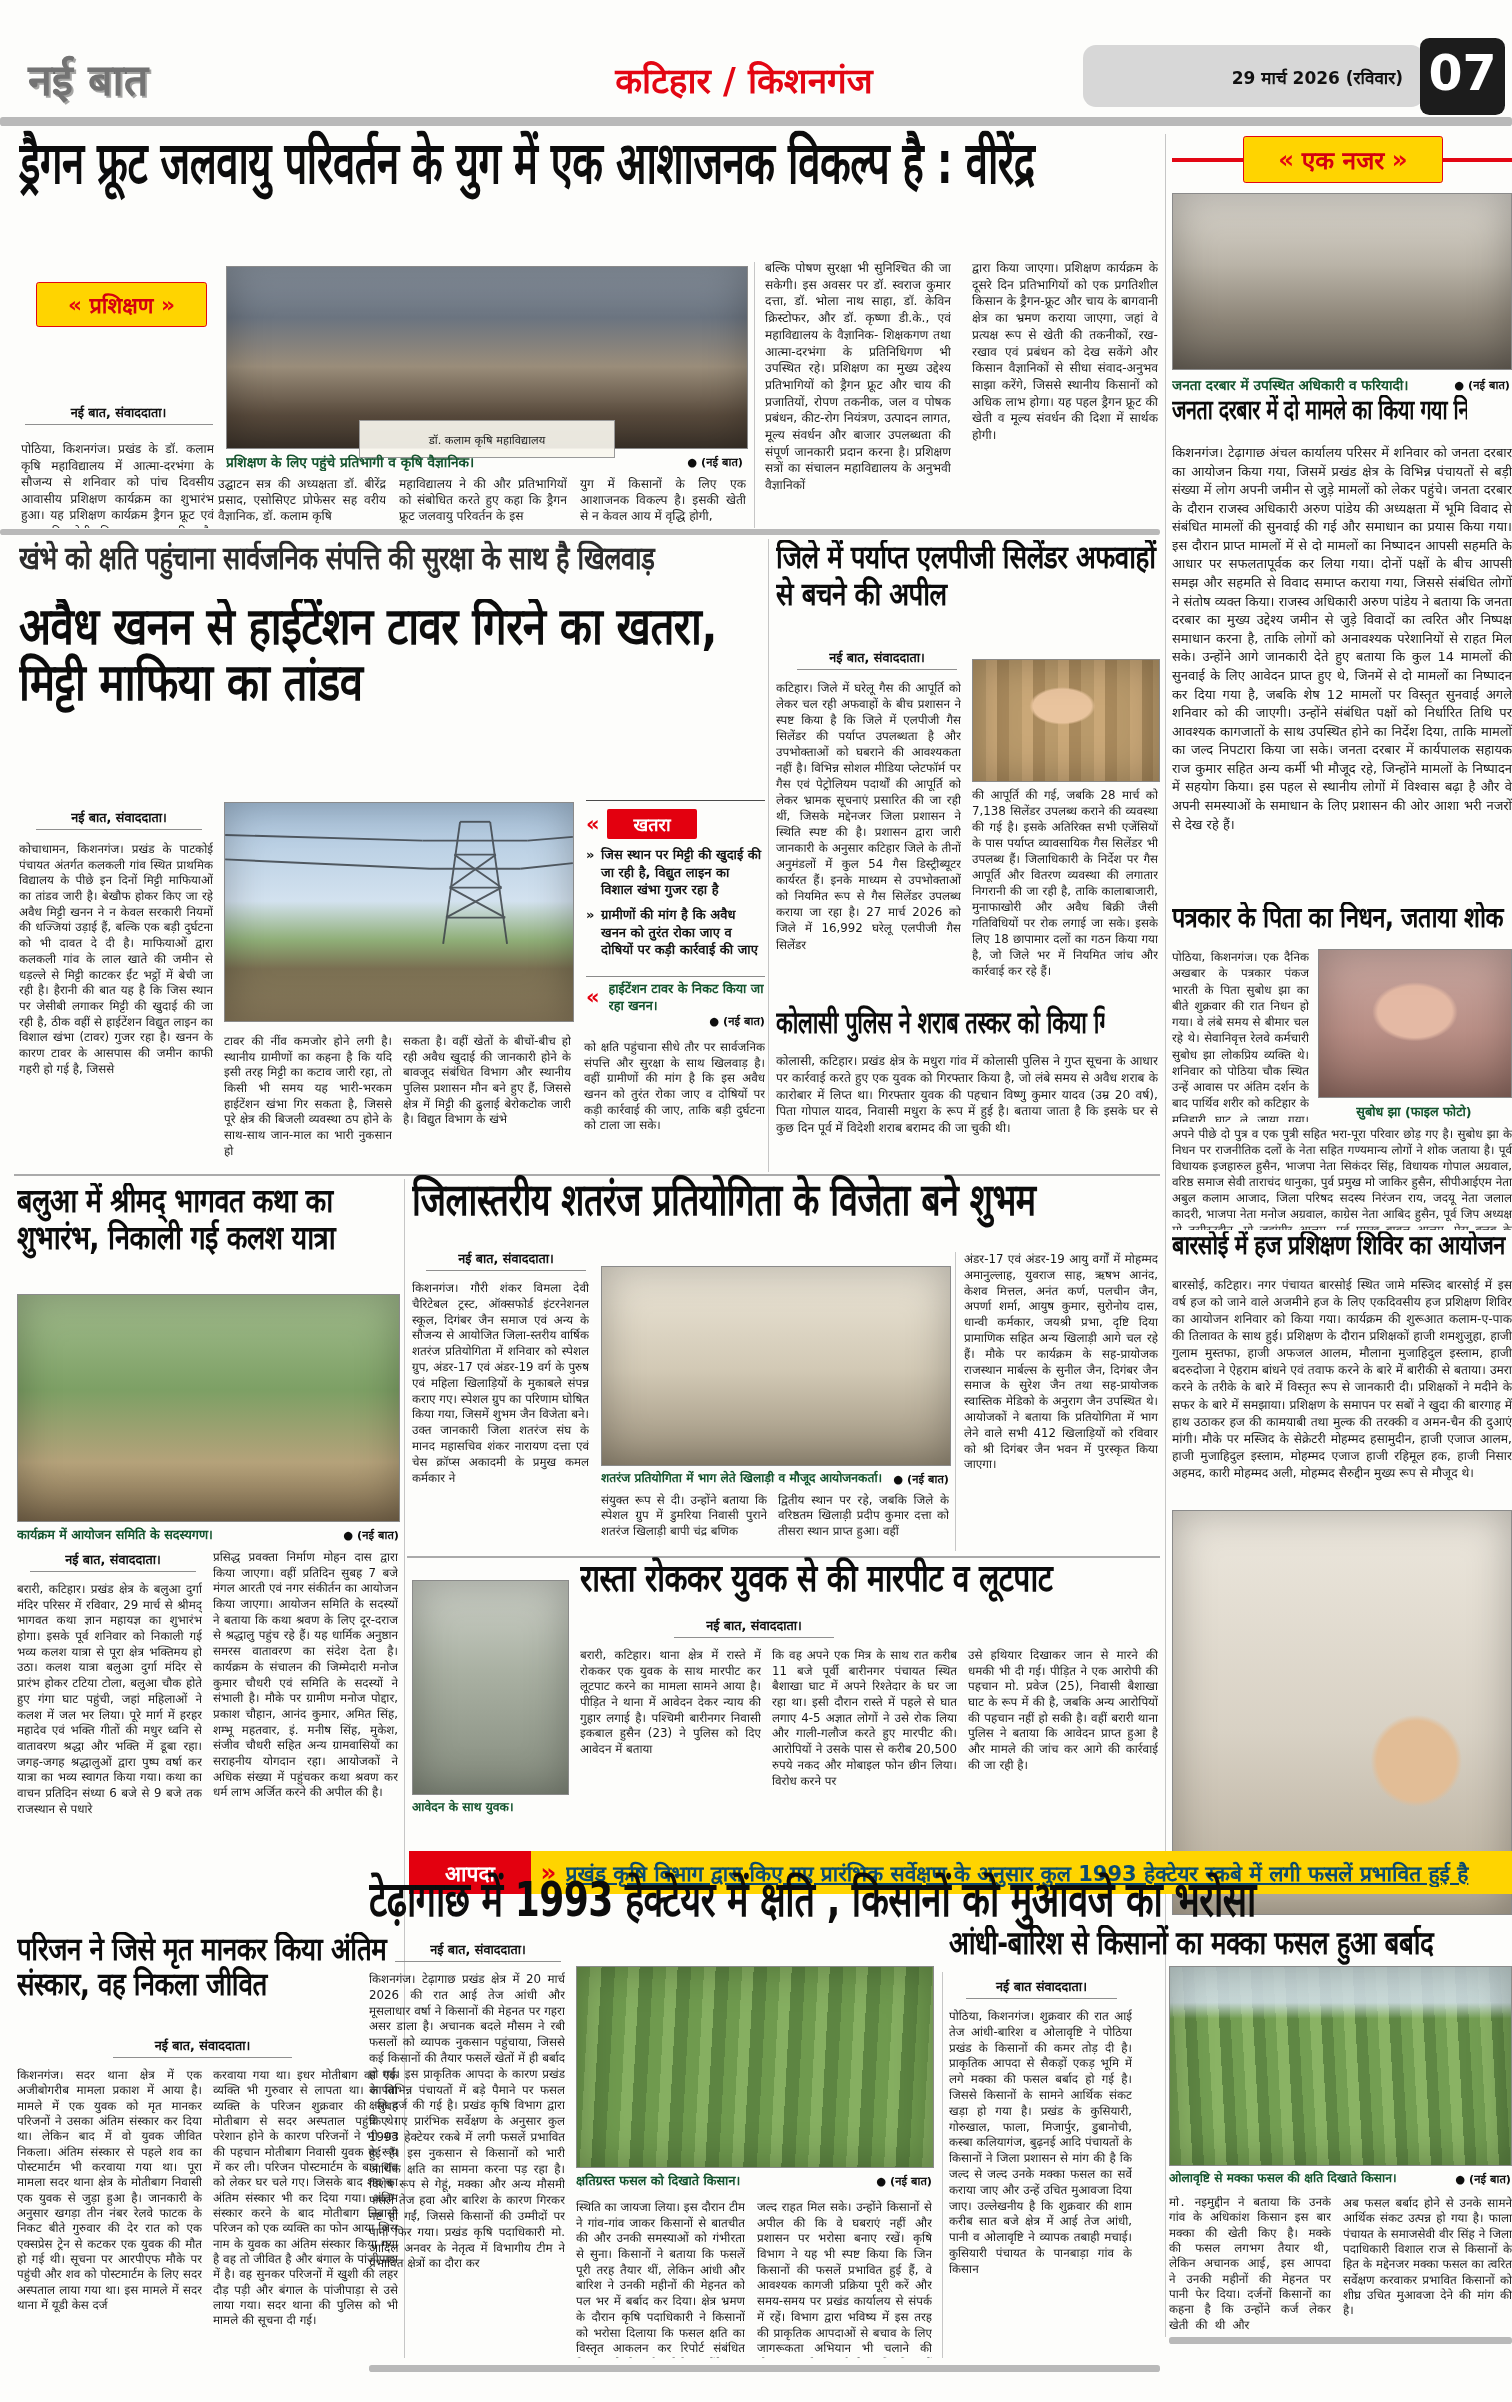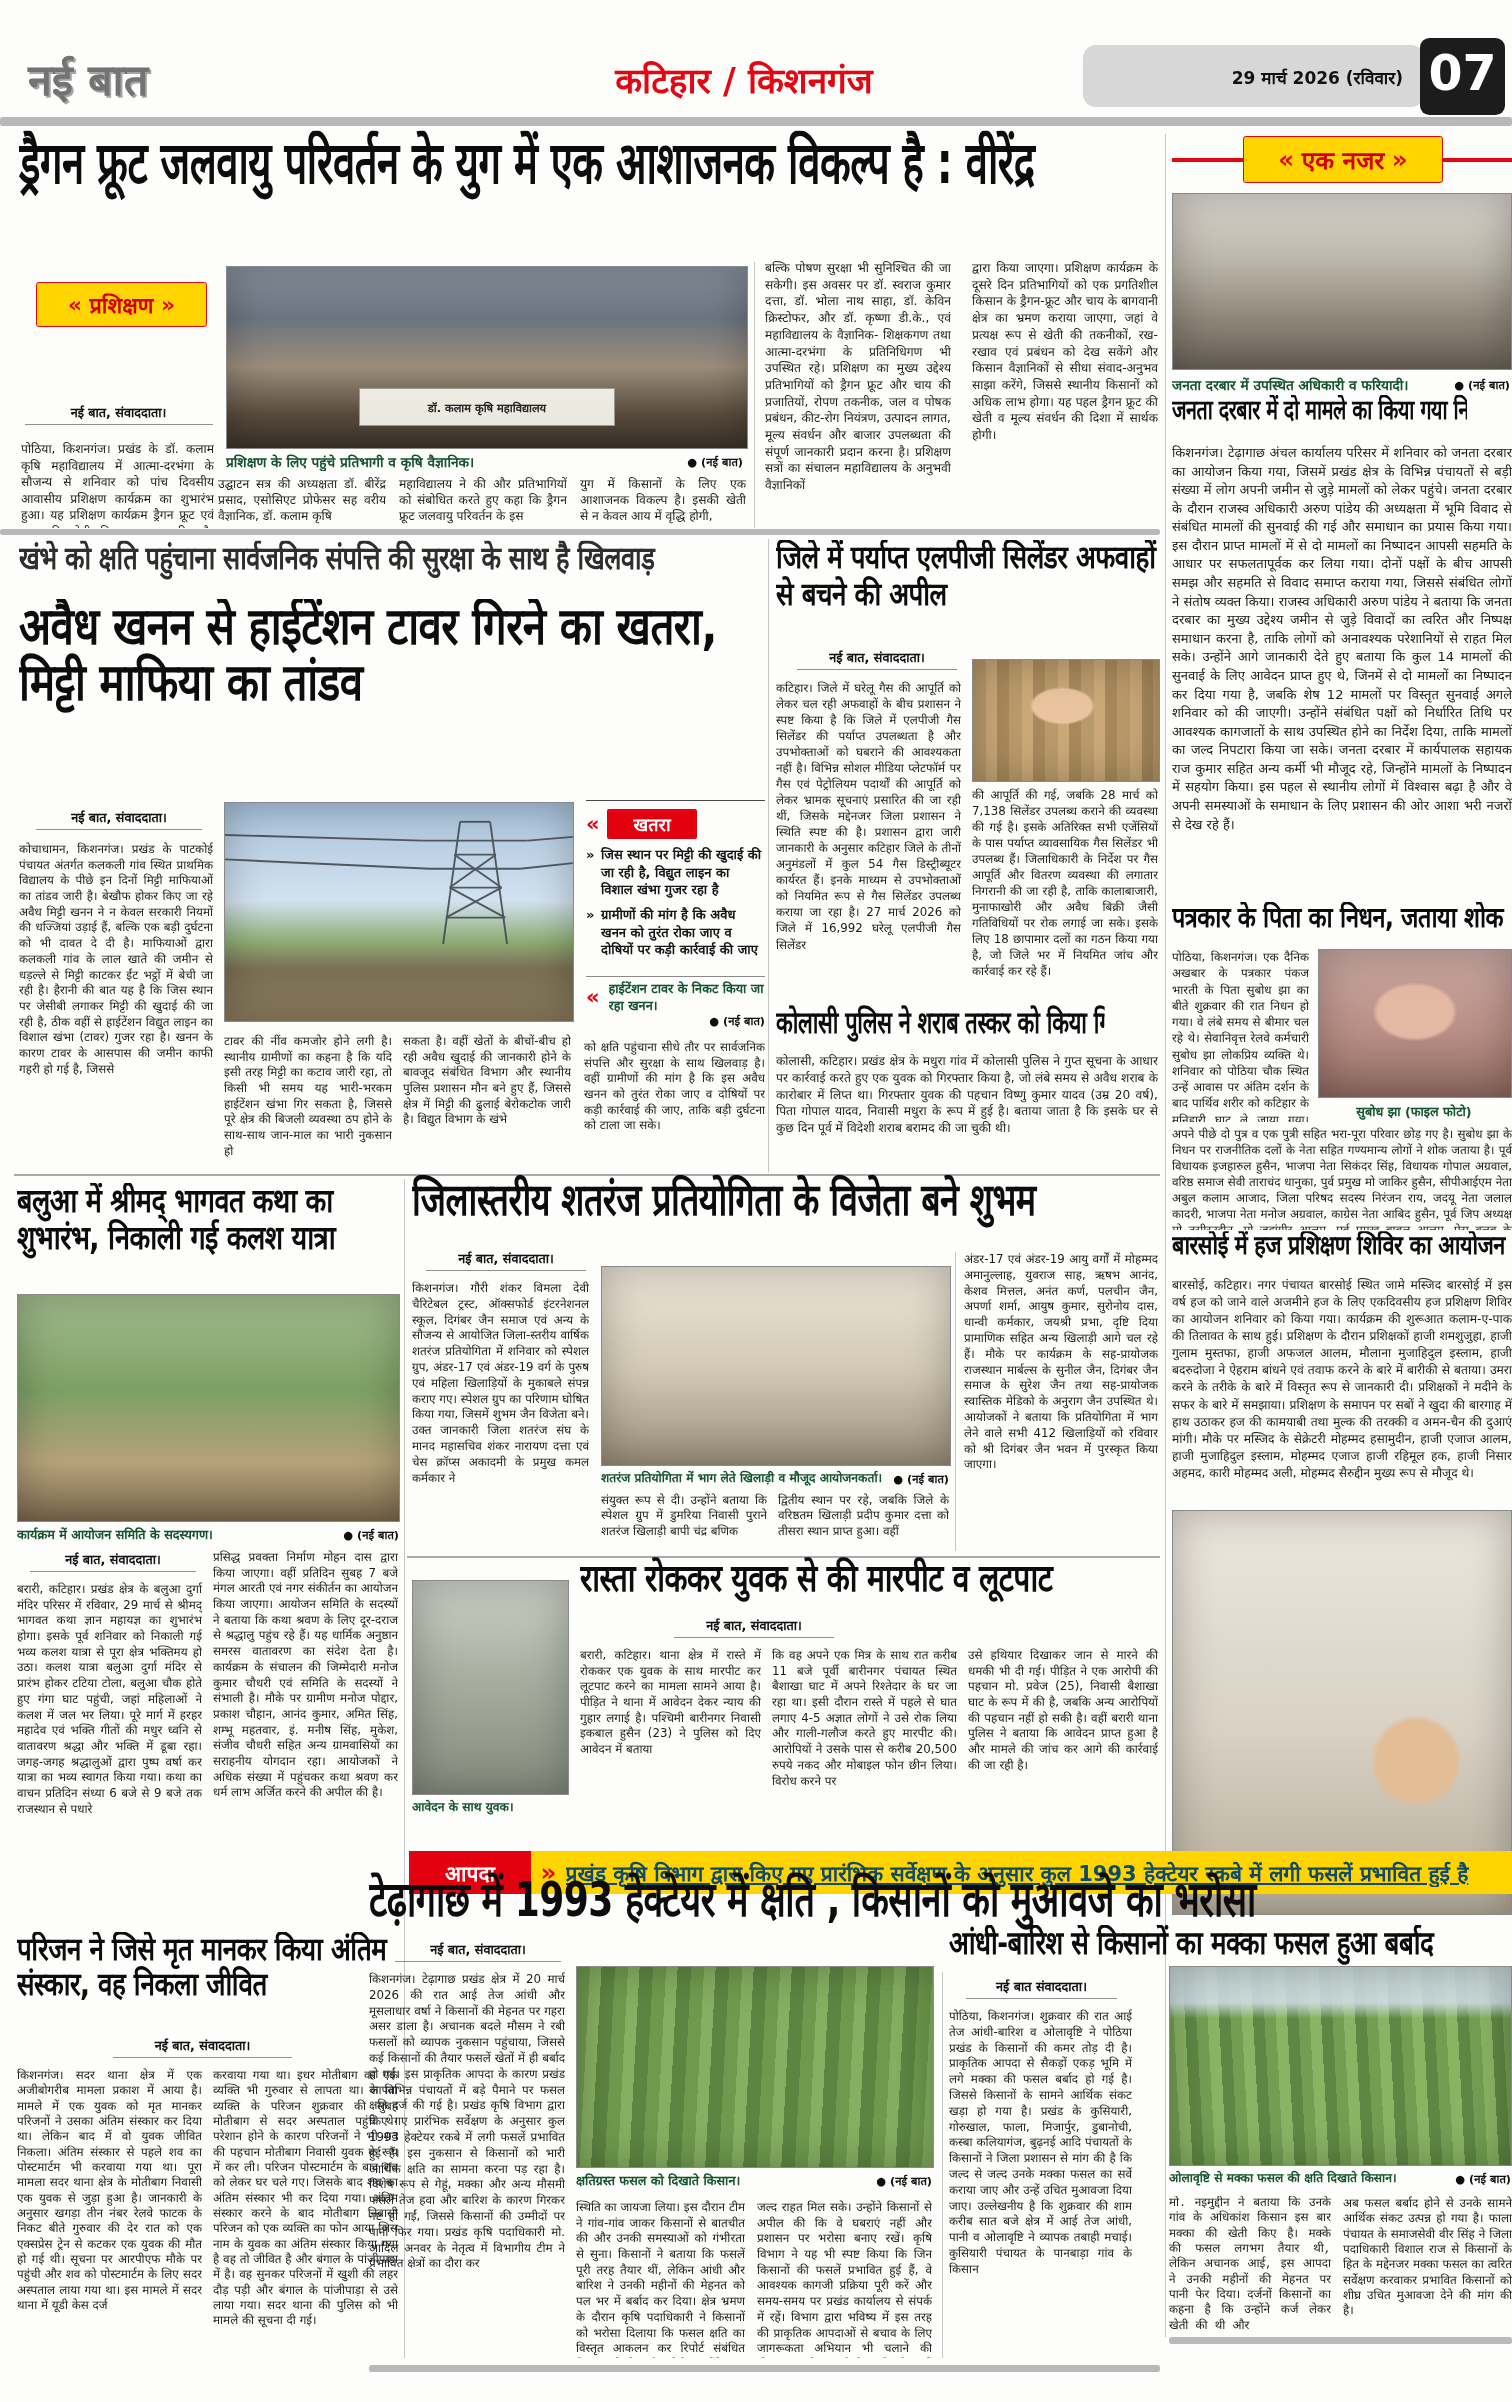--- a/index.html
+++ b/index.html
@@ -33,21 +33,21 @@
   .badge{position:absolute;display:flex;align-items:center;justify-content:center;gap:7.5px;
          background:#ffd400;border:1.9px solid #e30613;border-radius:2.8px;font-weight:800;color:#d40010;}
   .badge .arr{color:#e30613;font-weight:800;}
   .redtab{position:absolute;background:#e3000f;color:#fff;font-weight:800;display:flex;
           align-items:center;justify-content:center;border-radius:1.9px;}
   .rule{position:absolute;background:#c6c6c6;}
   .bar{position:absolute;background:#b9b9b9;border-radius:2.8px;}
   .khatra-item{display:flex;gap:6.6px;font-weight:700;font-size:13px;line-height:1.35;color:#151515;margin:7.5px 0;}
   .khatra-item .bl{color:#111;font-weight:800;}
   .placard{position:absolute;background:rgba(248,246,238,.92);border:0.9px solid #999;color:#222;
-           font-weight:700;font-size:11.3px;display:flex;align-items:center;justify-content:center;text-align:center;}
+           font-weight:400;font-size:11.3px;display:flex;align-items:center;justify-content:center;text-align:center;margin-top:32px;}
 </style>
 </head>
 <body>
 
 <div id="page">
 
   <div class="abs" style="left:0;top:0;width:1512px;height:117px;">
     <div class="abs" style="left:28px;top:49px;font-size:43px;font-weight:800;color:#737373;text-shadow:1.9px 1.9px 0 rgba(0,0,0,.35);">नई बात</div>
     <div class="abs" style="left:452px;top:56px;width:584px;text-align:center;font-size:35px;font-weight:800;color:#e30613;">कटिहार / किशनगंज</div>
     <div class="abs" style="left:1083px;top:45px;width:341px;height:62px;background:#d7d7d7;border-radius:13px;"></div>

